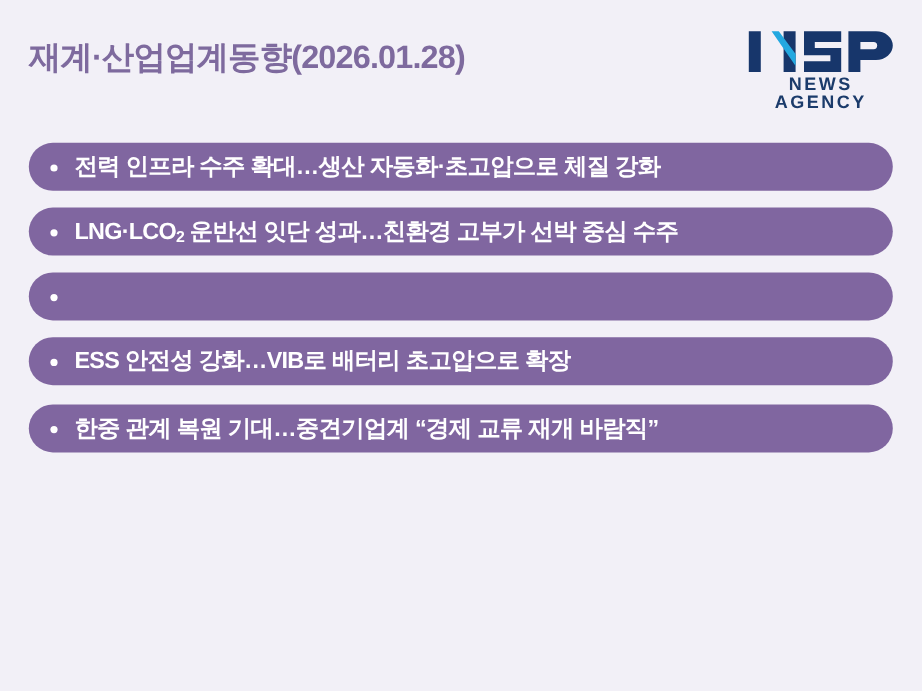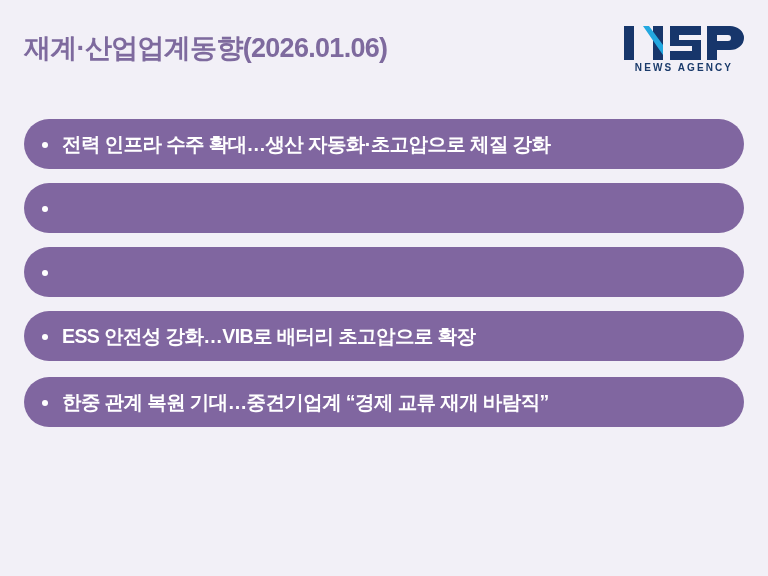--- a/index.html
+++ b/index.html
@@ -55,41 +55,41 @@
     text-align: center;
   }
   #logo-mark {
     display: block;
     width: 124px;
     height: 38px;
   }
   #logo-tagline {
     display: block;
     margin-top: 1px;
-    font-size: 10px;
+    font-size: 15px;
     font-weight: bold;
     letter-spacing: 2.1px;
     color: #1b3b6b;
     line-height: 1;
     text-align: center;
   }
 
   
   #headline-list {
     position: absolute;
     left: 24px;
     top: 119px;
     width: 720px;
   }
 
   .headline-pill {
     position: relative;
     box-sizing: border-box;
     width: 720px;
-    height: 50px;
+    height: 40px;
     margin-bottom: 14px;
     background: #8066a0;
     border-radius: 29px;
     display: flex;
     align-items: center;
     padding-left: 18px;
     padding-right: 26px;
   }
   .headline-pill:last-child {
     margin-bottom: 0;
@@ -124,21 +124,21 @@
     font-weight: bold;
   }
 </style>
 </head>
 <body>
 
 <div id="slide">
 
   <div id="header">
 
-    <div id="page-title">재계·산업업계동향(2026.01.06)</div>
+    <div id="page-title">재계·산업업계동향(2026.01.28)</div>
 
     <div id="logo">
       <svg id="logo-mark" viewBox="0 0 248 76" aria-hidden="true">
 
         <path d="M4 4 h20 v68 h-20 z" fill="#17366b"></path>
         <path d="M62 4 h20 v68 h-20 z" fill="#17366b"></path>
         <path d="M24 4 h18 l40 58 v-20 l-28 -38 z" fill="#23a8e0"></path>
         <path d="M24 22 l40 50 h-22 l-18 -24 z" fill="#2f7fc4" opacity="0.0"></path>
 
         <path d="M96 4 h62 v18 h-44 v10 h44 v40 h-62 v-18 h44 v-10 h-44 z" fill="#17366b"></path>
@@ -152,20 +152,21 @@
 
   <div id="headline-list">
 
     <div class="headline-pill">
       <span class="pill-bullet"></span>
       <span class="pill-text">전력 인프라 수주 확대…생산 자동화·초고압으로 체질 강화</span>
     </div>
 
     <div class="headline-pill">
       <span class="pill-bullet"></span>
+      <span class="pill-text"><span>LNG·LCO</span><sub>2</sub><span> 운반선 잇단 성과…친환경 고부가 선박 중심 수주</span></span>
     </div>
 
     <div class="headline-pill">
       <span class="pill-bullet"></span>
     </div>
 
     <div class="headline-pill">
       <span class="pill-bullet"></span>
       <span class="pill-text">ESS 안전성 강화…VIB로 배터리 초고압으로 확장</span>
     </div>

